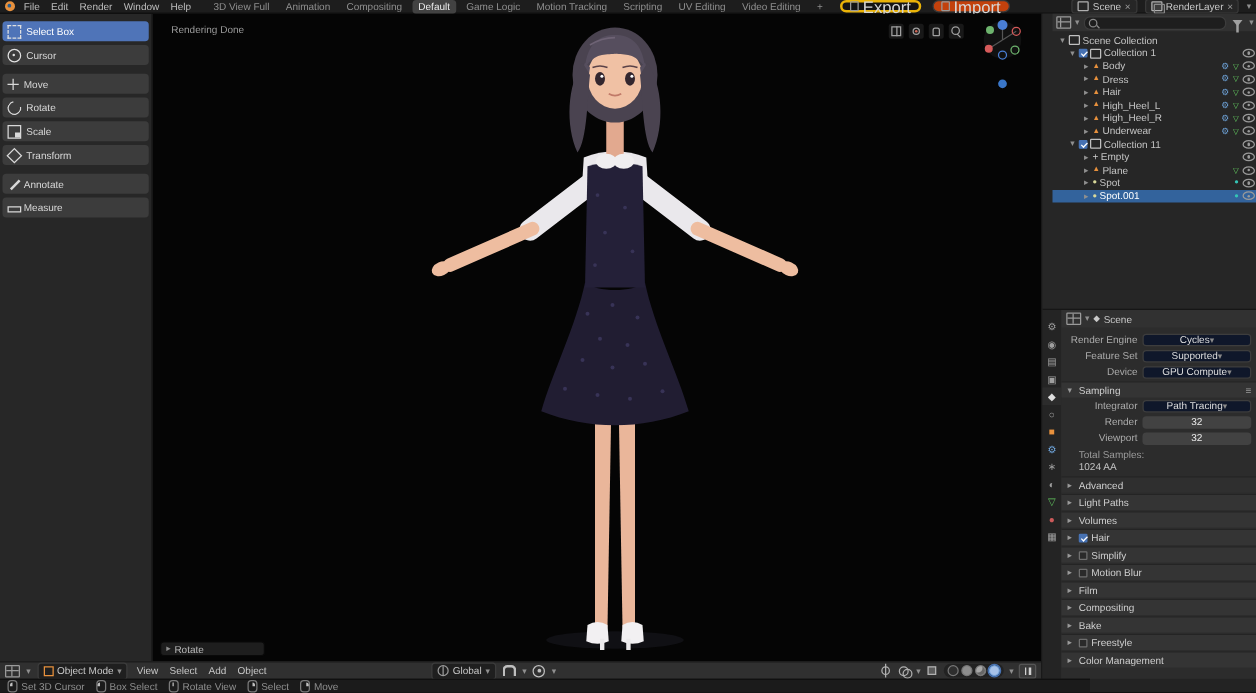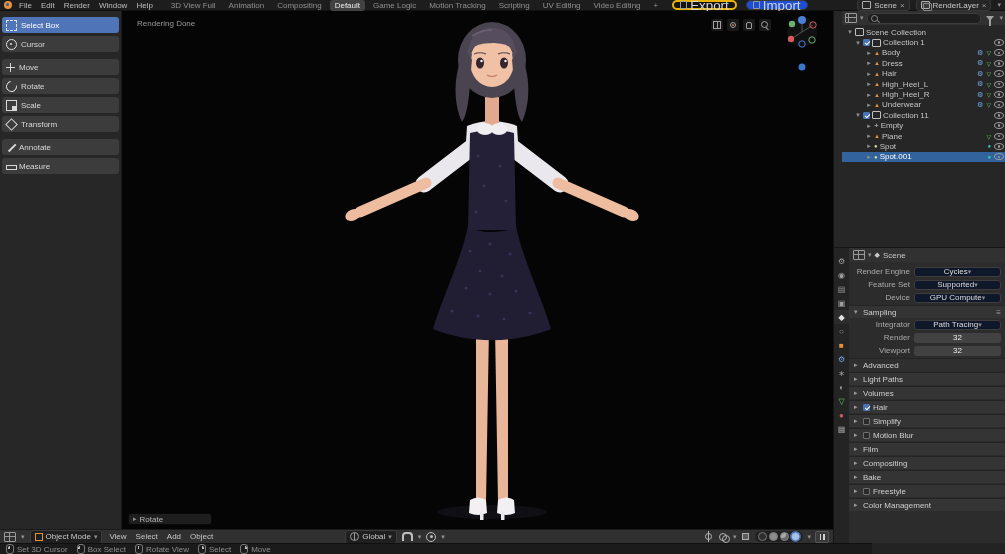--- a/index.html
+++ b/index.html
@@ -170,21 +170,21 @@
       <span class="ws">Motion Tracking</span>
       <span class="ws">Scripting</span>
       <span class="ws">UV Editing</span>
       <span class="ws">Video Editing</span>
       <span class="ws">+</span>
     </nav>
     <button class="pillbtn" style="border:2px solid #eab308;background:#141414;">
       <span class="pillicon"></span>
       <span>Export</span>
     </button>
-    <button class="pillbtn" style="border:1px solid #3a3a3a;background:#1d4ed8;align-items:center;">
+    <button class="pillbtn" style="border:1px solid #3a3a3a;background:#c2410c;align-items:center;">
       <span class="pillicon"></span>
       <span>Import</span>
     </button>
     <div class="tright">
       <div class="dblock">
         <span class="ic-scene"></span>
         <span>Scene</span>
         <span class="xic">×</span>
       </div>
       <div class="dblock">
@@ -558,20 +558,24 @@
                 <span class="pcaret">▾</span>
               </span>
           </div>
           <div class="prow">
             <span class="plabel">Render</span>
             <span class="pslider">32</span>
           </div>
           <div class="prow">
             <span class="plabel">Viewport</span>
             <span class="pslider">32</span>
+          </div>
+          <div class="ptext">
+            <div>Total Samples:</div>
+            <div class="v">1024 AA</div>
           </div>
           <div class="section" style="background:#2f2f2f;">
             <span class="scaret">▸</span>
             <span>Advanced</span>
           </div>
 
           <div class="section">
             <span class="scaret">▸</span>
             <span>Light Paths</span>
           </div>

